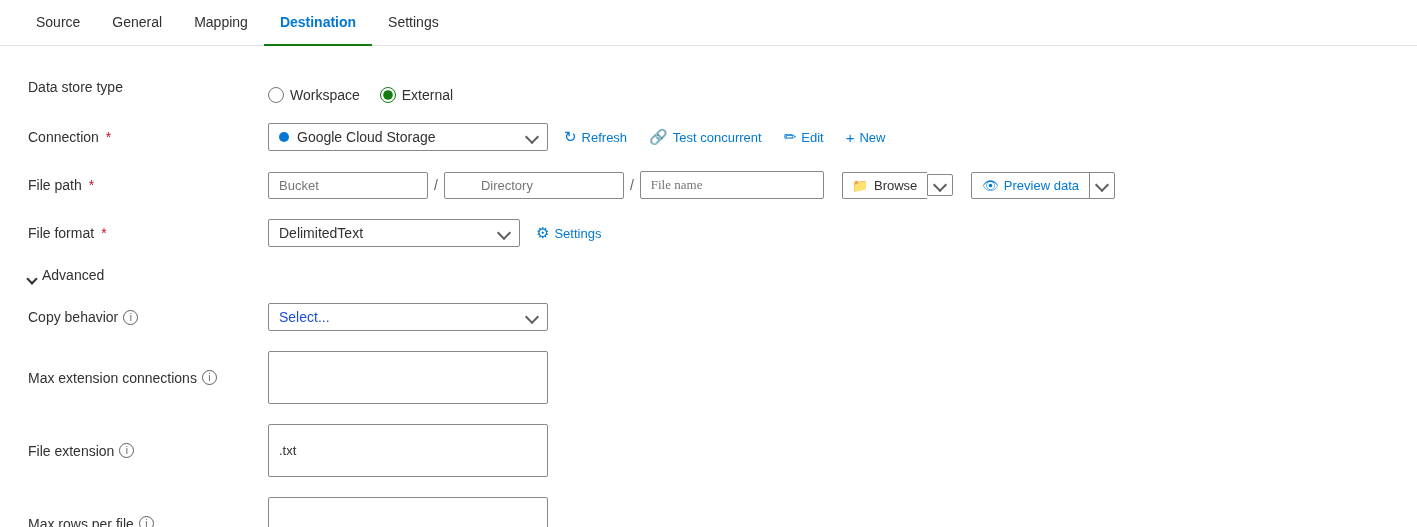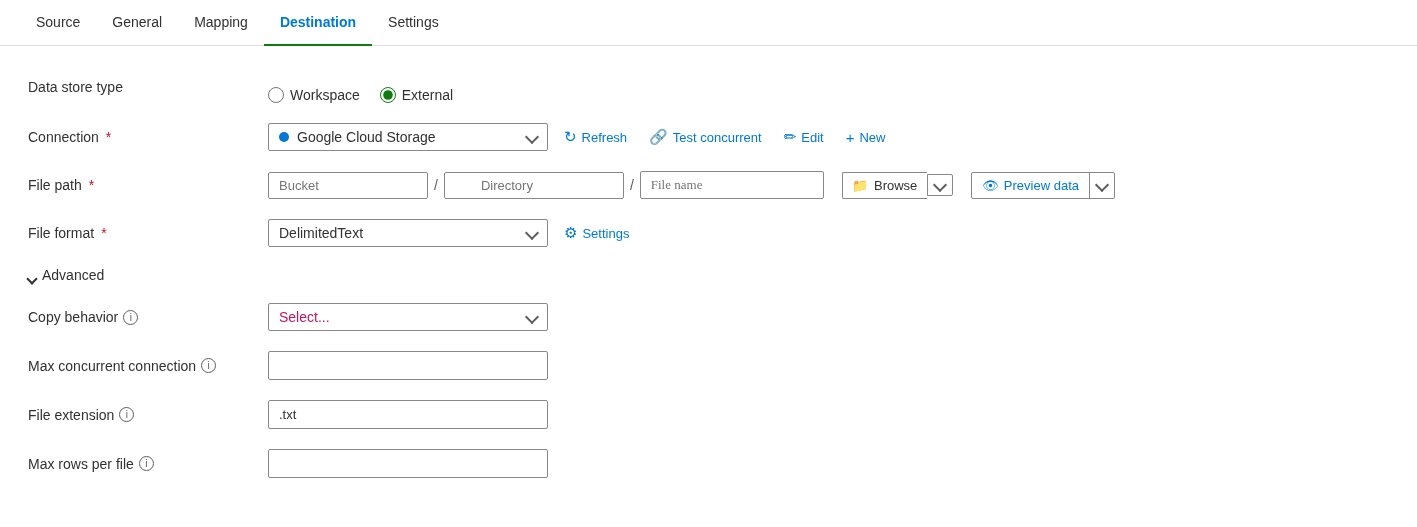--- a/index.html
+++ b/index.html
@@ -94,21 +94,21 @@
       background: #fff;
       cursor: pointer;
       gap: 8px;
     }
 
     .dropdown-connection {
       width: 280px;
       justify-content: space-between;
     }
     .dropdown-format {
-      width: 280px;
+      width: 252px;
       justify-content: space-between;
     }
     .dropdown-copy {
       width: 280px;
       justify-content: space-between;
     }
 
     .dropdown-icon {
       width: 10px;
       height: 10px;
@@ -199,21 +199,21 @@
       border-right: 2px solid #323130;
       border-bottom: 2px solid #323130;
       transform: rotate(45deg);
       display: inline-block;
     }
 
     
     .text-input {
       border: 1px solid #8a8886;
       border-radius: 2px;
-      padding: 6px 10px;
+      padding: 18px 10px;
       font-size: 13px;
       color: #323130;
       background: #fff;
       width: 280px;
       outline: none;
     }
 
     
     .info-icon {
       display: inline-flex;
@@ -397,30 +397,30 @@
     <span>Advanced</span>
   </div>
 
   <div class="form-row">
     <div class="form-label">
       <span>Copy behavior</span>
       <span class="info-icon">i</span>
     </div>
     <div class="form-controls">
       <div class="dropdown dropdown-copy">
-        <span style="color:#be185d">Select...</span>
+        <span style="color:#1d4ed8">Select...</span>
         <div style="flex:1"></div>
         <div class="dropdown-icon"></div>
       </div>
     </div>
   </div>
 
   <div class="form-row">
     <div class="form-label">
-      <span>Max concurrent connection</span>
+      <span>Max extension connections</span>
       <span class="info-icon">i</span>
     </div>
     <div class="form-controls">
       <input type="text" class="text-input" value="" style="">
     </div>
   </div>
 
   <div class="form-row">
     <div class="form-label">
       <span>File extension</span>

